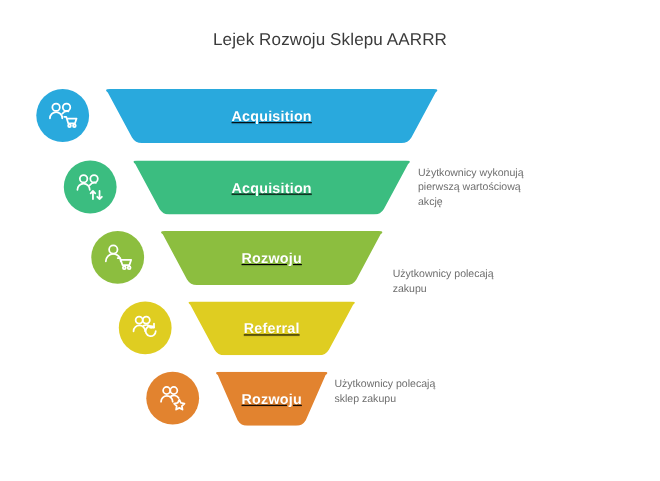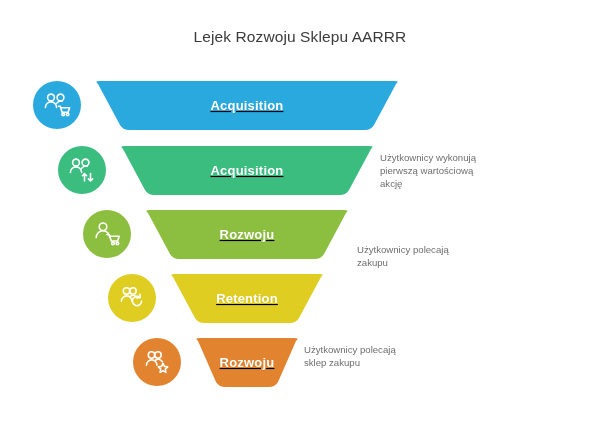--- a/index.html
+++ b/index.html
@@ -220,21 +220,21 @@
         <path d="M23.0 11.2v3.6h-3.6"></path>
       </svg>
     </div>
 
     <div class="stage-shape">
       <div class="shape-bg">
         <svg viewBox="0 0 156 49" preserveAspectRatio="none">
           <path d="M4,3 Q0,0 6,0 L150,0 Q156,0 152,3 L130,44 Q127,49 121,49 L35,49 Q29,49 26,44 Z" fill="#dfcd21"></path>
         </svg>
       </div>
-      <span class="stage-label">Retention</span>
+      <span class="stage-label">Referral</span>
     </div>
 
   </div>
 
   <div class="stage-row" id="row-referral">
 
     <div class="stage-icon" style="background:#e2832f;">
       <svg width="30" height="30" viewBox="0 0 30 30" fill="none" stroke="#ffffff" stroke-width="1.6" stroke-linecap="round" stroke-linejoin="round">
         <circle cx="9.5" cy="8.0" r="3.2"></circle>
         <circle cx="16.0" cy="8.0" r="3.2"></circle>

